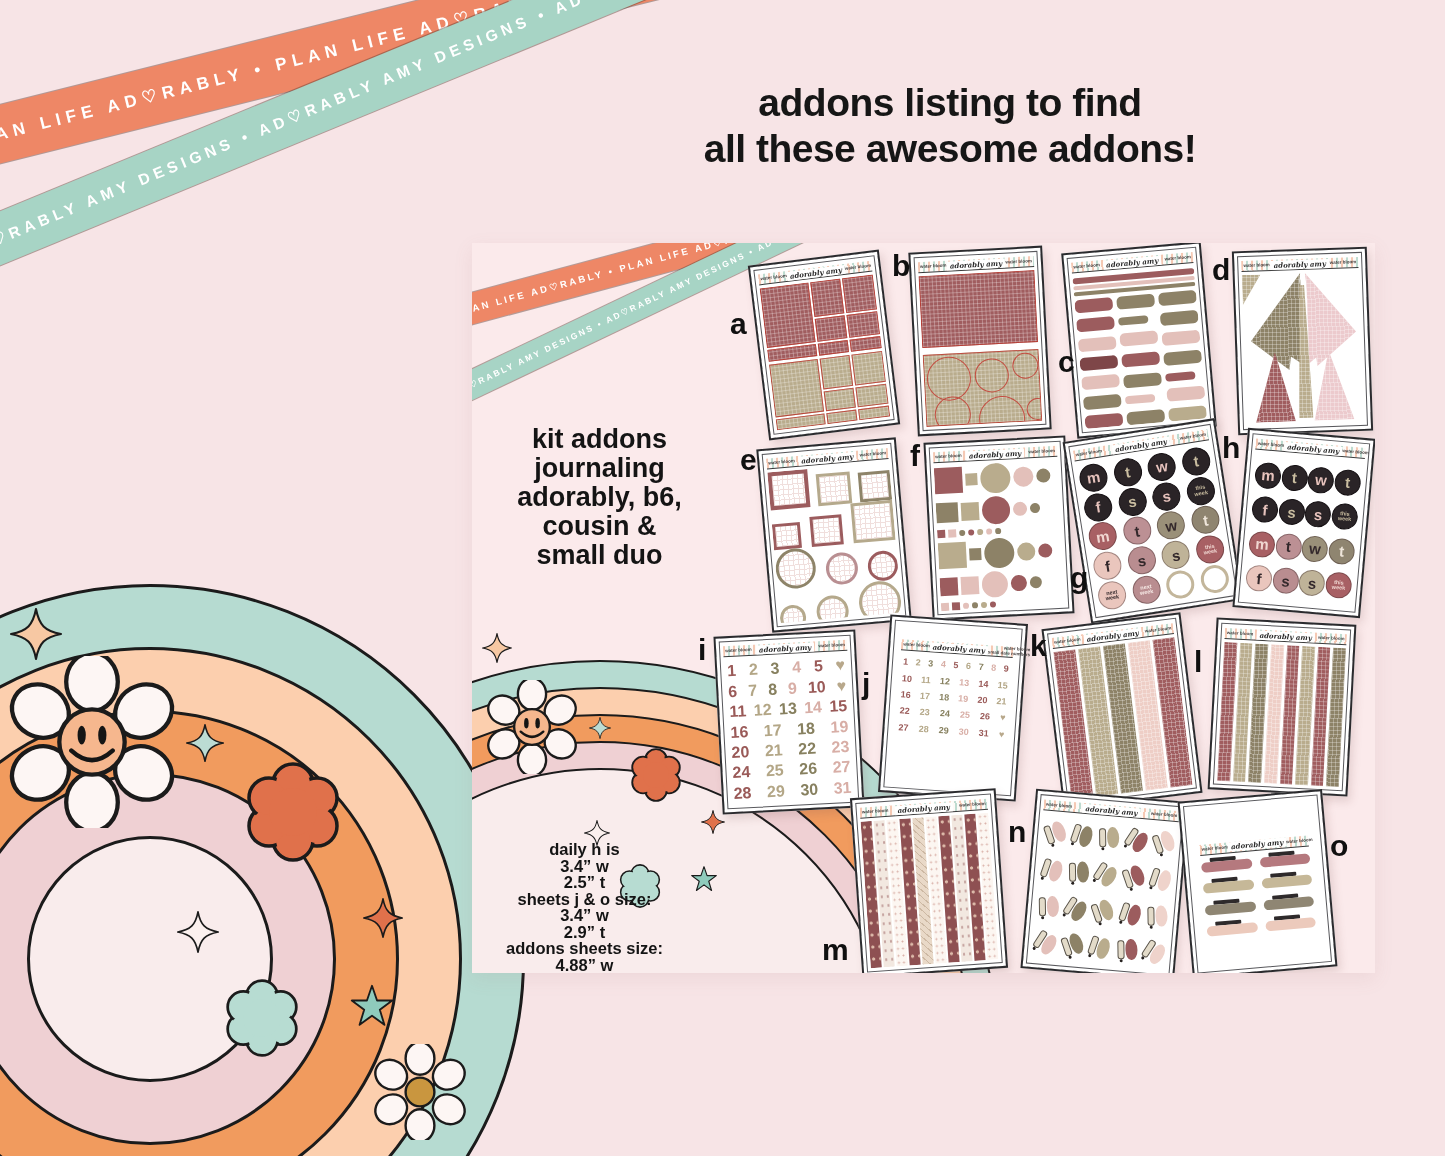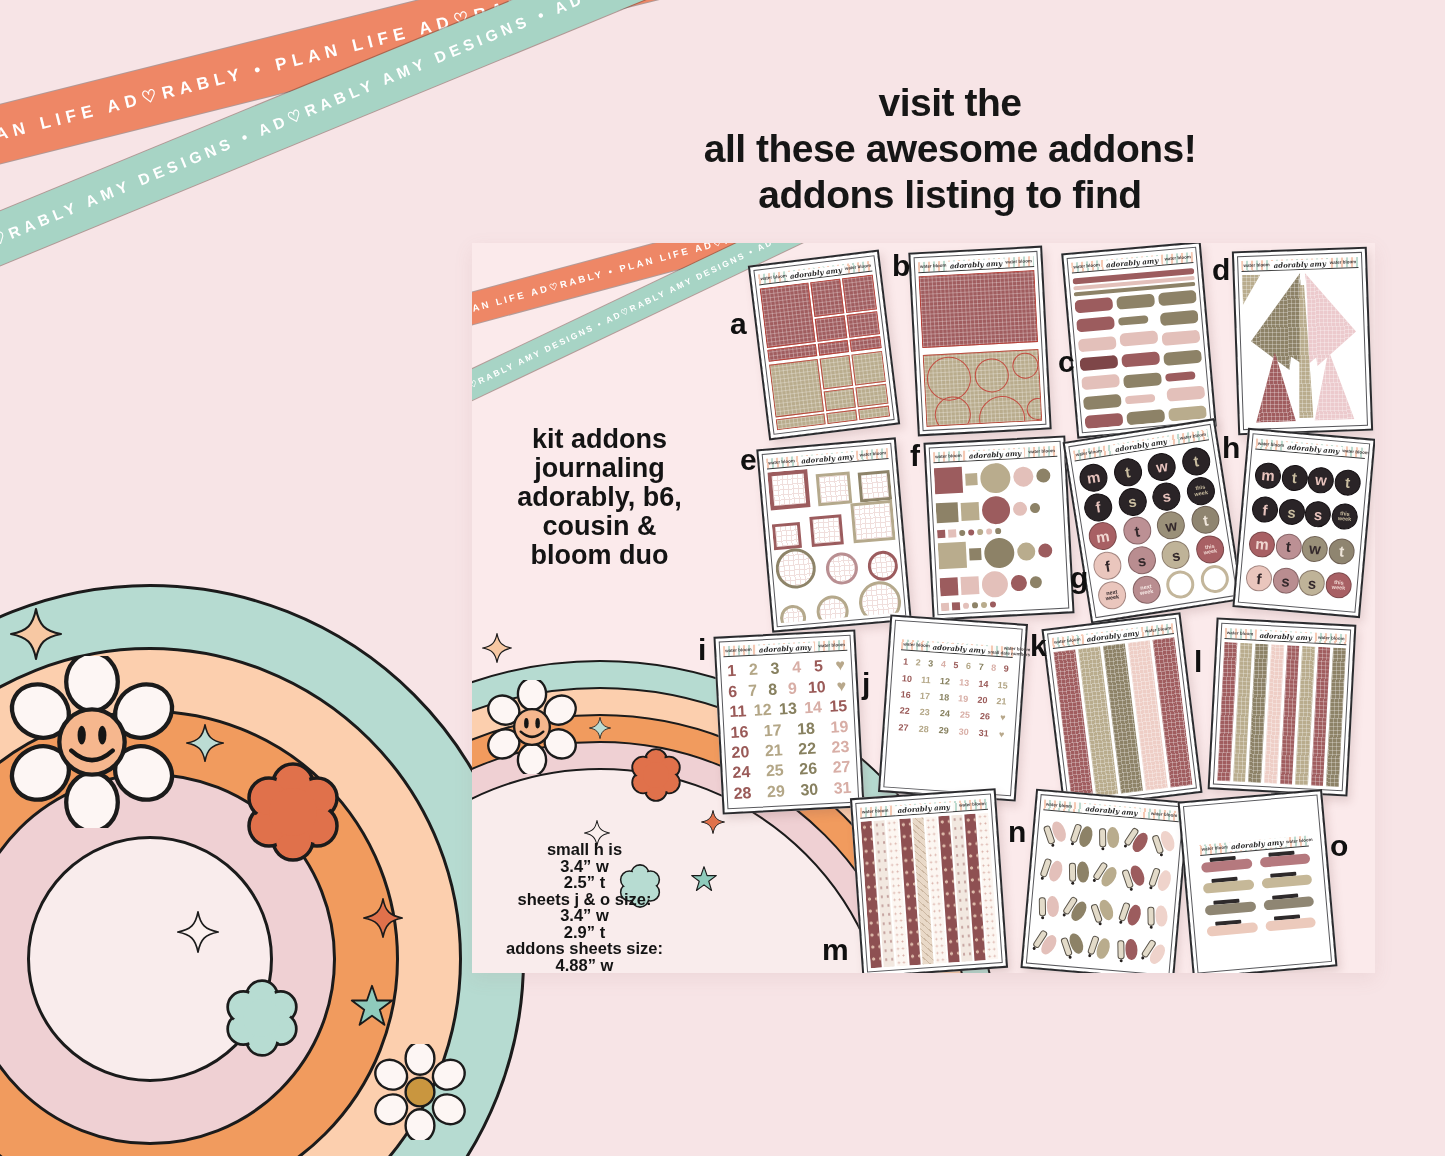--- a/index.html
+++ b/index.html
@@ -286,23 +286,22 @@
   </div>
 
   <div class="tape tape-lg coral">
       <span>PLAN LIFE AD♡RABLY • PLAN LIFE AD♡RABLY • PLAN LIFE AD♡RABLY • PLAN LIFE AD♡RABLY</span>
     </div>
   <div class="tape tape-lg teal">
       <span>AD♡RABLY AMY DESIGNS • AD♡RABLY AMY DESIGNS • AD♡RABLY AMY DESIGNS • AD♡RABLY AMY DESIGNS</span>
     </div>
 
   <div class="heading">
-    <div>visit the</div>
+    <div>addons listing to find</div>
     <div>all these awesome addons!</div>
-    <div>addons listing to find</div>
   </div>
 
   <div class="panel">
 
     <div class="rb-sm">
       <div class="ring" style="left:-272px;top:417px;width:800px;height:800px;background:#b6dbd1"></div>
       <div class="ring" style="left:-245px;top:444px;width:746px;height:746px;background:#fccfae"></div>
       <div class="ring" style="left:-218px;top:471px;width:692px;height:692px;background:#f19b5e"></div>
       <div class="ring" style="left:-191px;top:498px;width:638px;height:638px;background:#efd0d3"></div>
       <div class="ring" style="left:-164px;top:525px;width:584px;height:584px;background:#f9ecec"></div>
@@ -337,25 +336,25 @@
       </div>
     <div class="tape tape-sm teal">
         <span>AD♡RABLY AMY DESIGNS • AD♡RABLY AMY DESIGNS • AD♡RABLY AMY DESIGNS • AD♡RABLY AMY DESIGNS</span>
       </div>
 
     <div class="kit-text">
       <div>kit addons</div>
       <div>journaling</div>
       <div>adorably, b6,</div>
       <div>cousin &amp;</div>
-      <div>bloom duo</div>
+      <div>small duo</div>
     </div>
 
     <div class="size-text">
-      <div>small h is</div>
+      <div>daily h is</div>
       <div>3.4” w</div>
       <div>2.5” t</div>
       <div>sheets j &amp; o size:</div>
       <div>3.4” w</div>
       <div>2.9” t</div>
       <div>addons sheets size:</div>
       <div>4.88” w</div>
 
     </div>
 

